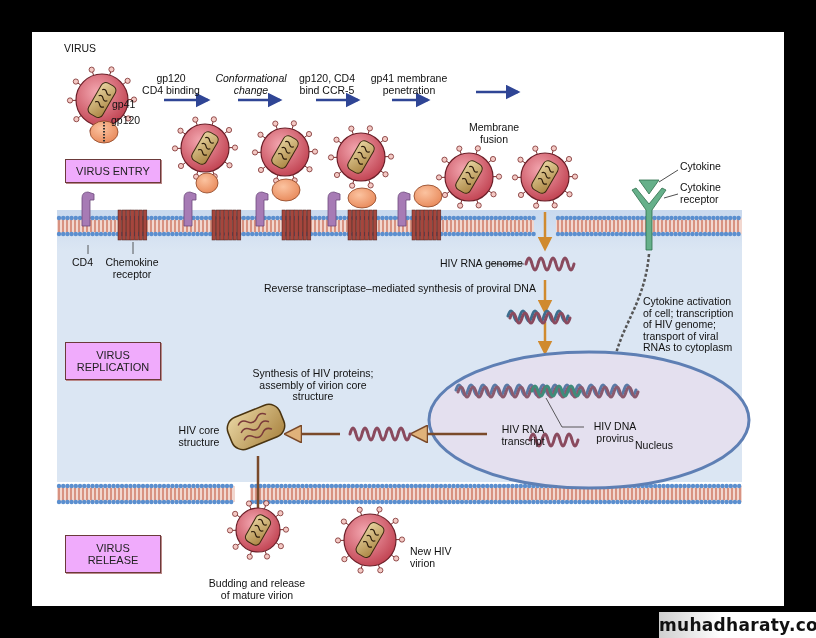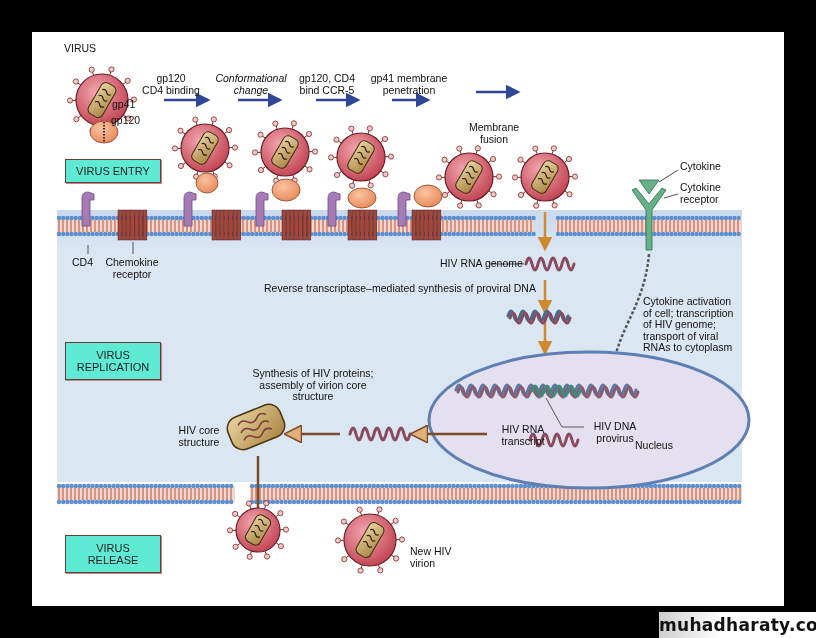--- a/index.html
+++ b/index.html
@@ -2,21 +2,21 @@
 <html><head>
 <meta charset="utf-8">
 <style>
   html, body { margin:0; padding:0; }
   body { width:816px; height:638px; background:#000; position:relative; overflow:hidden;
          font-family:"Liberation Sans", sans-serif; }
   #canvas { position:absolute; left:32px; top:32px; width:752px; height:574px; background:#fff; }
   svg { position:absolute; left:0; top:0; }
   .lbl { position:absolute; font-size:10.5px; color:#111; text-align:center; line-height:11.5px; white-space:pre-line; }
   .lbl.left { text-align:left; }
-  .stage { position:absolute; background:#5eead4; border:1px solid #6b3a3a; box-shadow:1px 1px 0 #b88;
+  .stage { position:absolute; background:#f0abfc; border:1px solid #6b3a3a; box-shadow:1px 1px 0 #b88;
            font-size:11px; color:#222; text-align:center; line-height:12px; display:flex; align-items:center; justify-content:center; white-space:pre-line; }
   #watermark { position:absolute; left:659px; top:612px; width:157px; height:26px;
                background:linear-gradient(90deg,#cfcfcf,#ffffff 40%,#ffffff); color:#111;
                font-family:"DejaVu Sans", sans-serif; font-weight:bold; font-size:17px; line-height:26px; text-align:center; letter-spacing:0.3px; }
 </style>
 </head>
 <body>
 
 <div id="canvas">
   <svg id="art" width="752" height="574">
@@ -1377,17 +1377,19 @@
   <div class="lbl" style="left:432px;top:392px;width:52px;margin-left:33px;">HIV RNA
 transcript</div>
   <div class="lbl left" style="left:603px;top:408px;">Nucleus</div>
 
   <div class="lbl" style="left:210px;top:336px;width:142px;">Synthesis of HIV proteins;
 assembly of virion core
 structure</div>
   <div class="lbl" style="left:140px;top:393px;width:54px;">HIV core
 structure</div>
 
+  <div class="lbl" style="left:172px;top:546px;width:106px;">Budding and release
+of mature virion</div>
   <div class="lbl left" style="left:378px;top:514px;">New HIV
 virion</div>
 </div>
 
 <div id="watermark">muhadharaty.com</div>
 
 </body></html>

